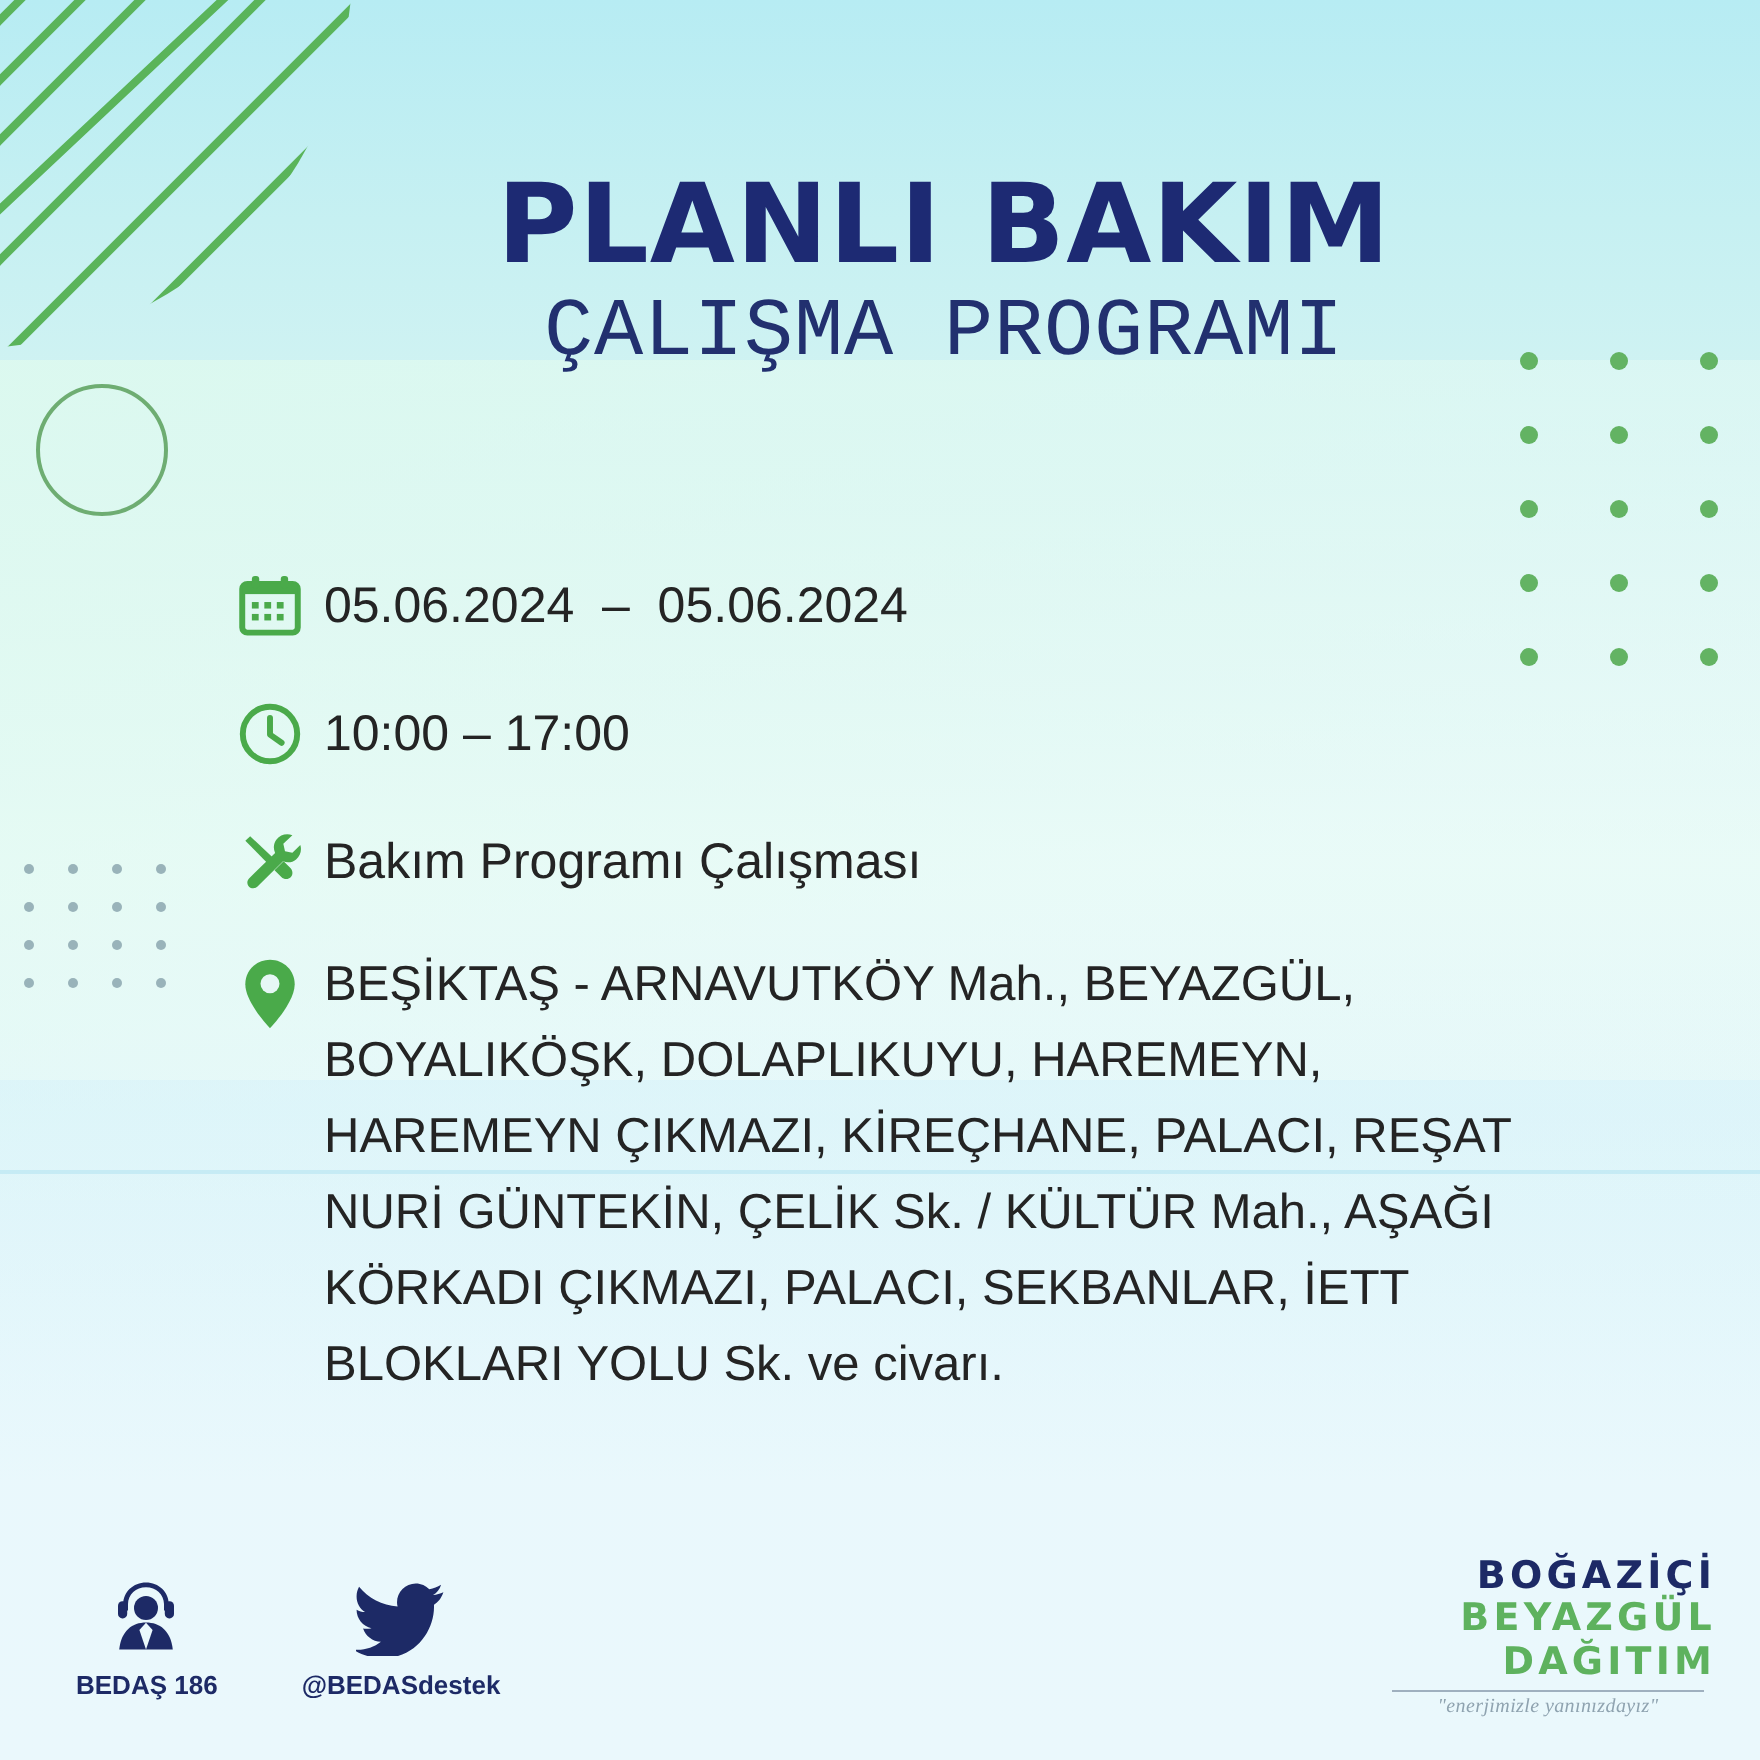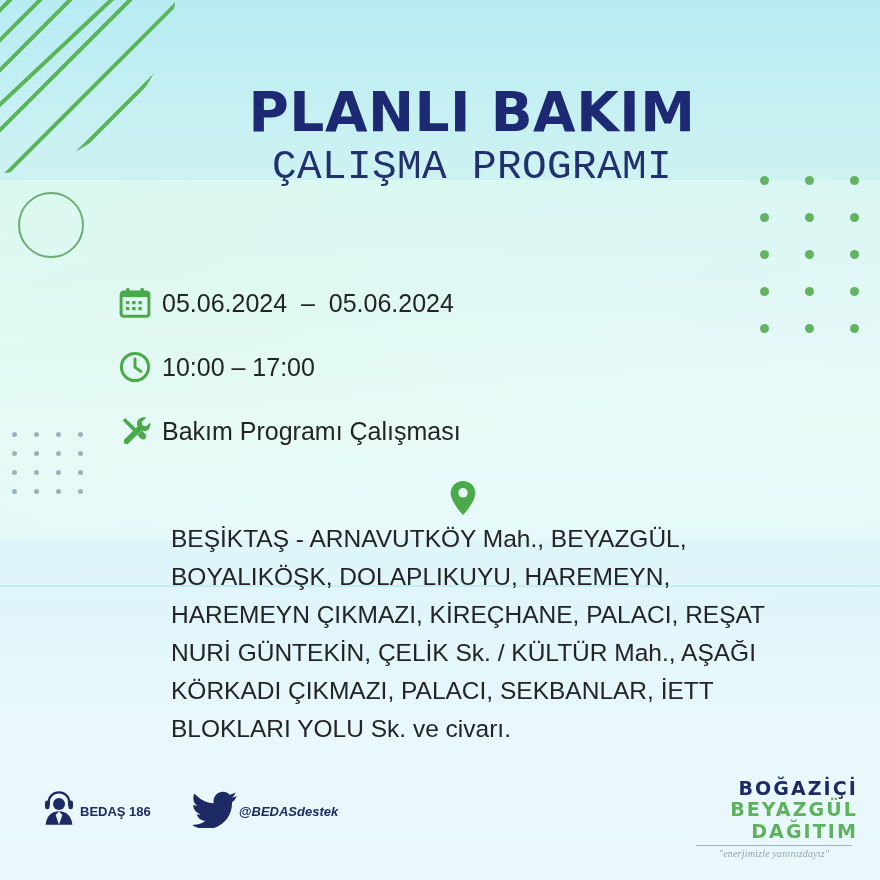--- a/index.html
+++ b/index.html
@@ -148,24 +148,24 @@
 
   
   .info {
     position: absolute;
     left: 118px;
     top: 282px;
     width: 700px;
   }
   .row {
     display: flex;
-    align-items: center;
+    align-items: flex-start;
     margin-bottom: 22px;
   }
-  .row:last-child { margin-bottom: 0; flex-direction: column; }
+  .row:last-child { margin-bottom: 0; }
 
   .row-icon {
     flex: 0 0 44px;
     width: 44px;
     height: 42px;
     display: flex;
     align-items: center;
     justify-content: flex-start;
   }
   .row-icon svg { display: block; }
@@ -188,25 +188,25 @@
   
   .footer-links {
     position: absolute;
     left: 38px;
     top: 788px;
     display: flex;
     align-items: flex-start;
   }
   .flink {
     display: flex;
-    flex-direction: row;
+    flex-direction: column;
     align-items: center;
     margin-right: 42px;
   }
-  .flink:last-child { margin-right: 16px; font-style: italic; }
+  .flink:last-child { margin-right: 16px; }
   .flink-icon {
     height: 40px;
     display: flex;
     align-items: center;
     justify-content: center;
   }
   .flink-icon svg { display: block; }
   .flink-label {
     margin-top: 7px;
     font-size: 13px;

